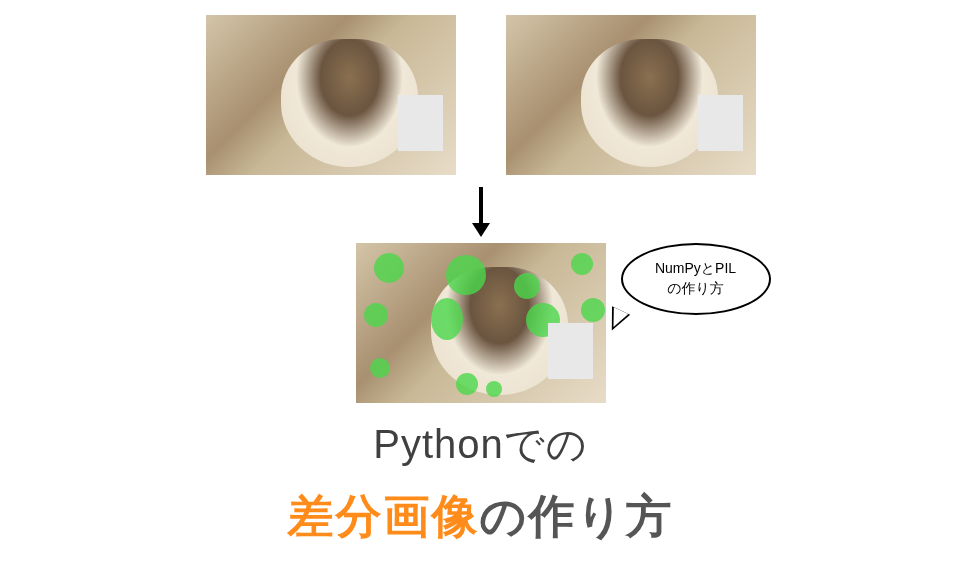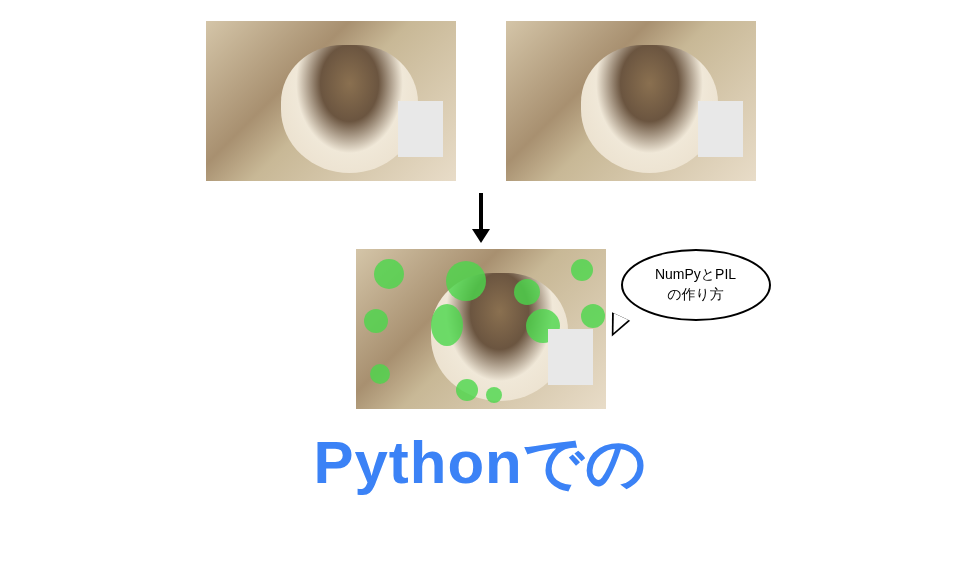--- a/index.html
+++ b/index.html
@@ -9,21 +9,21 @@
       background: #fff;
       font-family: "Hiragino Sans", "Meiryo", sans-serif;
       position: relative;
     }
     .container {
       width: 100%;
       height: 100%;
       display: flex;
       flex-direction: column;
       align-items: center;
-      padding-top: 21px;
+      padding-top: 15px;
     }
     .top-row {
       display: flex;
       gap: 50px;
       justify-content: center;
     }
     .cat-image {
       width: 250px;
       height: 160px;
       background: linear-gradient(135deg, #d4c5a8 0%, #a89070 35%, #c8b896 50%, #e8dcc8 100%);
@@ -110,23 +110,23 @@
       border-right: 8px solid transparent;
       border-top: 18px solid #fff;
       left: 0px;
       top: -2px;
     }
     .title-block {
       margin-top: 14px;
       text-align: center;
     }
     .title-line1 {
-      font-size: 60px;
-      font-weight: bold;
-      color: #3b82f6;
+      font-size: 40px;
+      font-weight: normal;
+      color: #404040;
       letter-spacing: 1px;
     }
     .title-line2 {
       font-size: 46px;
       font-weight: bold;
       color: #555;
       margin-top: 14px;
       letter-spacing: 2px;
     }
     .highlight {
@@ -170,15 +170,18 @@
       <div class="speech-bubble">
         <div>NumPyとPIL</div>
         <div>の作り方</div>
         <div class="bubble-tail"></div>
       </div>
     </div>
   </div>
 
   <div class="title-block">
     <div class="title-line1">Pythonでの</div>
+    <div class="title-line2">
+      <span class="highlight">差分画像</span><span>の作り方</span>
+    </div>
   </div>
 
 </div>
 
 </body></html>

